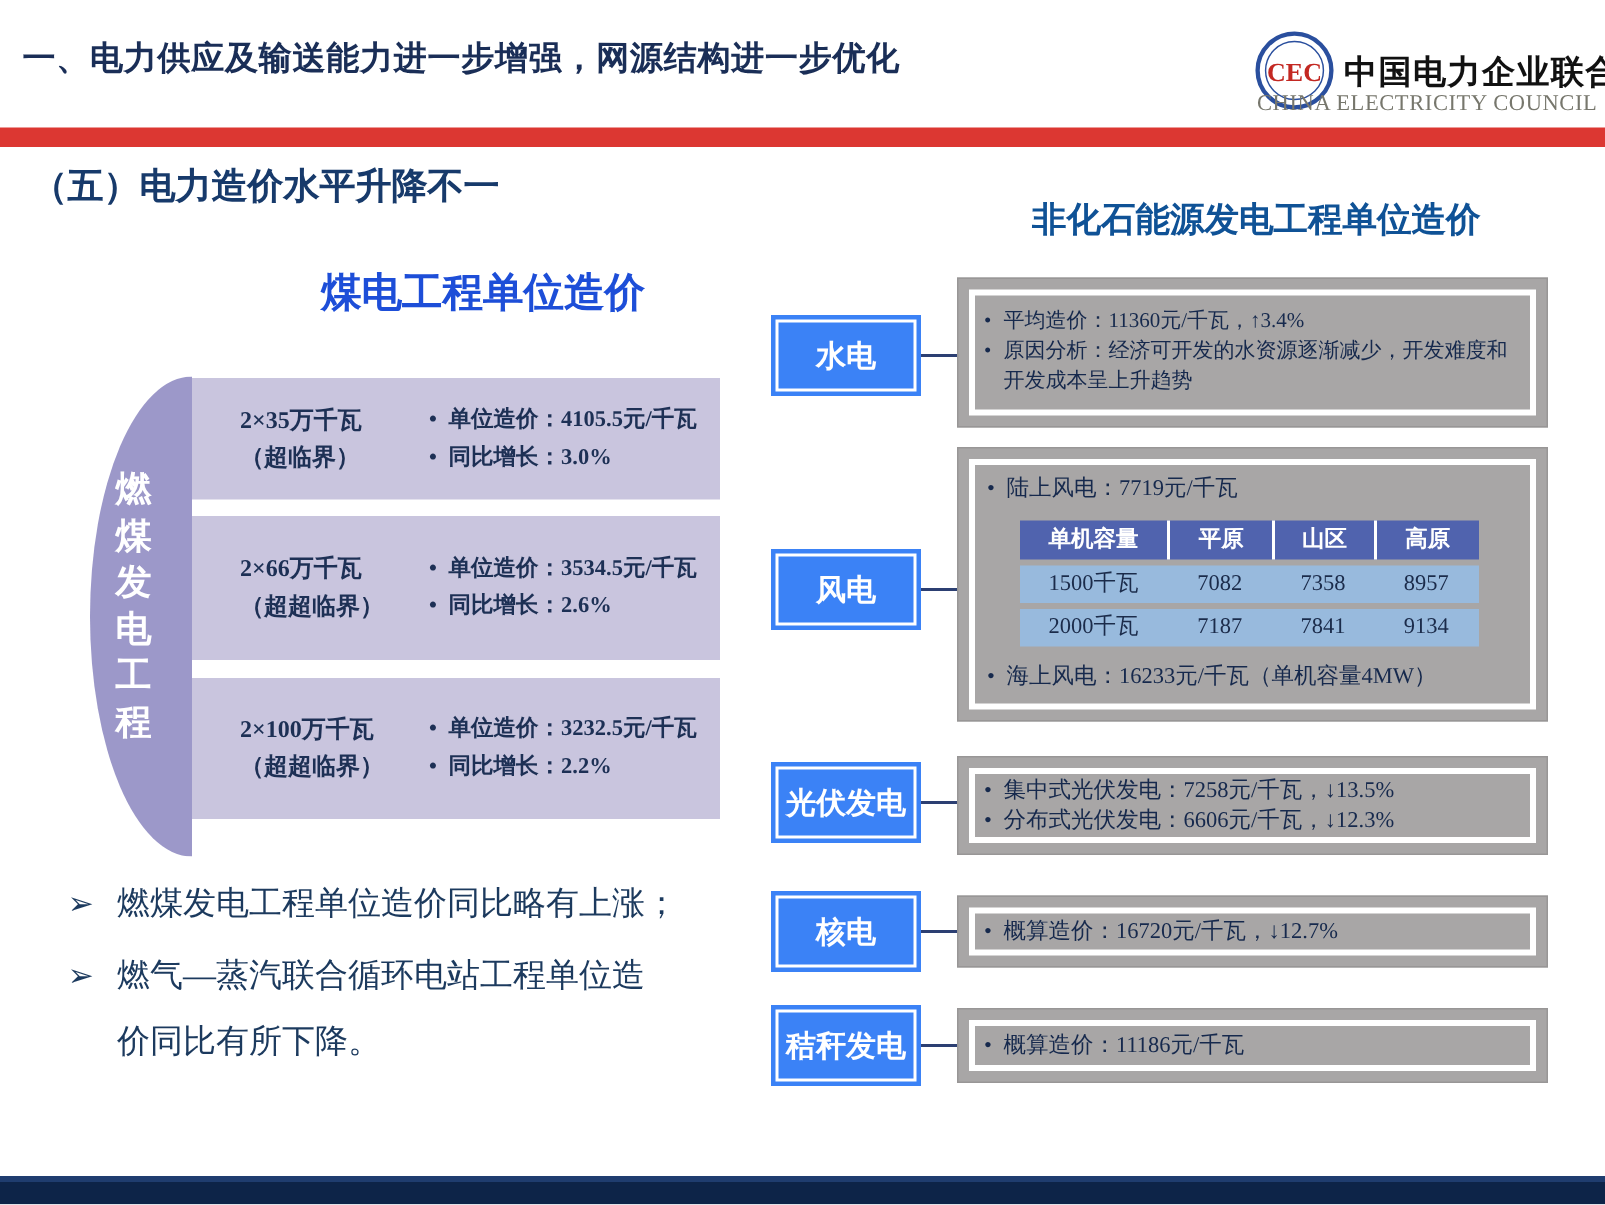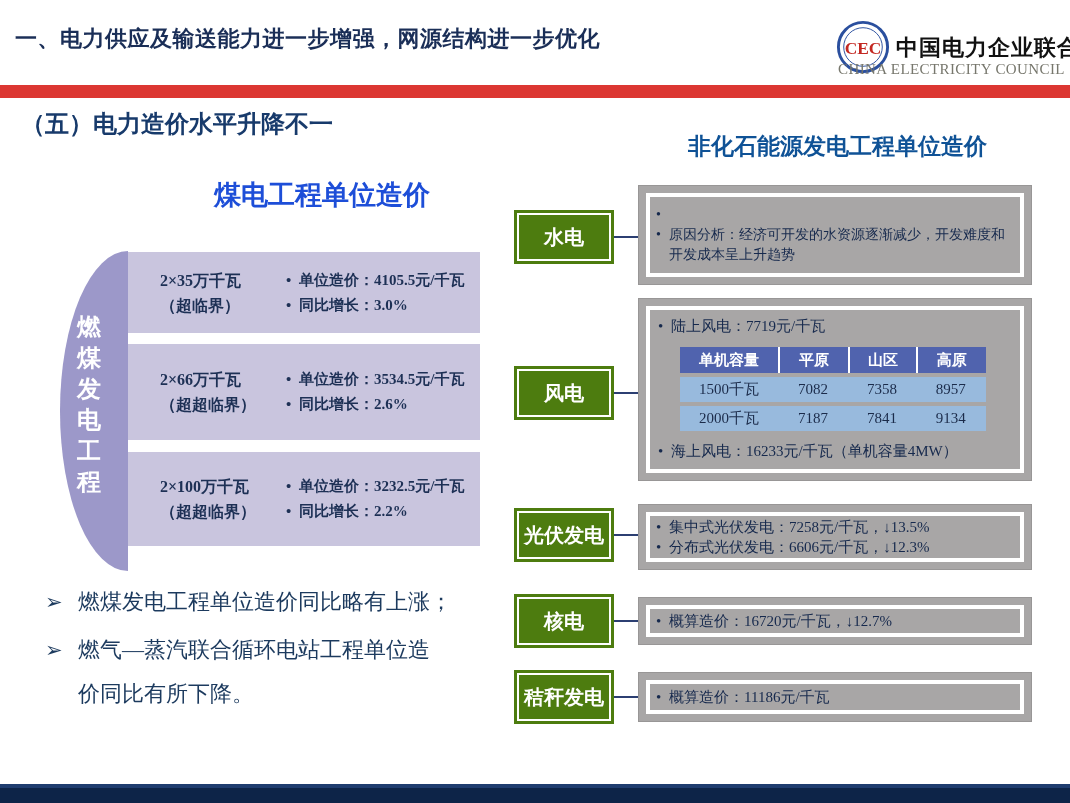--- a/index.html
+++ b/index.html
@@ -31,21 +31,21 @@
              align-items:center;color:#fff;font-size:24px;font-weight:800;line-height:31px;}
   .coal-box{position:absolute;left:128px;width:352px;background:#c9c5de;display:flex;
             align-items:center;padding-left:32px;color:#1d3055;
             font-family:"Liberation Serif",serif;}
   .coal-cap{width:118px;font-size:16px;font-weight:700;line-height:25px;}
   .coal-stats{margin-left:8px;font-size:15px;font-weight:700;line-height:25px;}
   .bline{display:flex;}
   .bm{width:13px;flex:none;}
 
   
-  .nf-label{position:absolute;left:514px;width:100px;height:54px;background:#4d7c0f;
+  .nf-label{position:absolute;left:514px;width:100px;height:54px;background:#3b82f6;
             display:flex;align-items:center;justify-content:center;color:#fff;
             font-size:20px;font-weight:800;}
   .nf-label::after{content:"";position:absolute;inset:3px;border:2px solid #fff;}
   .connector{position:absolute;left:614px;width:24px;height:2px;background:#2c3f72;}
   .nfc{position:absolute;left:638px;width:394px;background:#a8a6a6;border:1px solid #989696;}
   .nfc-white{position:absolute;inset:7px;background:#fff;}
   .nfc-inner{position:absolute;inset:11px;background:#a8a6a6;display:flex;flex-direction:column;
              justify-content:center;padding:2px 8px 2px 6px;color:#16294d;
              font-family:"Liberation Serif",serif;font-size:15px;line-height:20px;}
   .nfc-inner.hydro{font-size:14px;}
@@ -164,20 +164,21 @@
   <div class="connector" style="top:392px;"></div>
   <div class="connector" style="top:534px;"></div>
   <div class="connector" style="top:620px;"></div>
   <div class="connector" style="top:696px;"></div>
 
   <div class="nfc" style="top:185px;height:100px;">
     <div class="nfc-white"></div>
     <div class="nfc-inner hydro">
       <div class="bline">
           <span class="bm">•</span>
+          <span>平均造价：11360元/千瓦，↑3.4%</span>
         </div>
       <div class="bline">
           <span class="bm">•</span>
           <span>原因分析：经济可开发的水资源逐渐减少，开发难度和开发成本呈上升趋势</span>
         </div>
     </div>
   </div>
 
   <div class="nfc" style="top:298px;height:183px;">
     <div class="nfc-white"></div>

